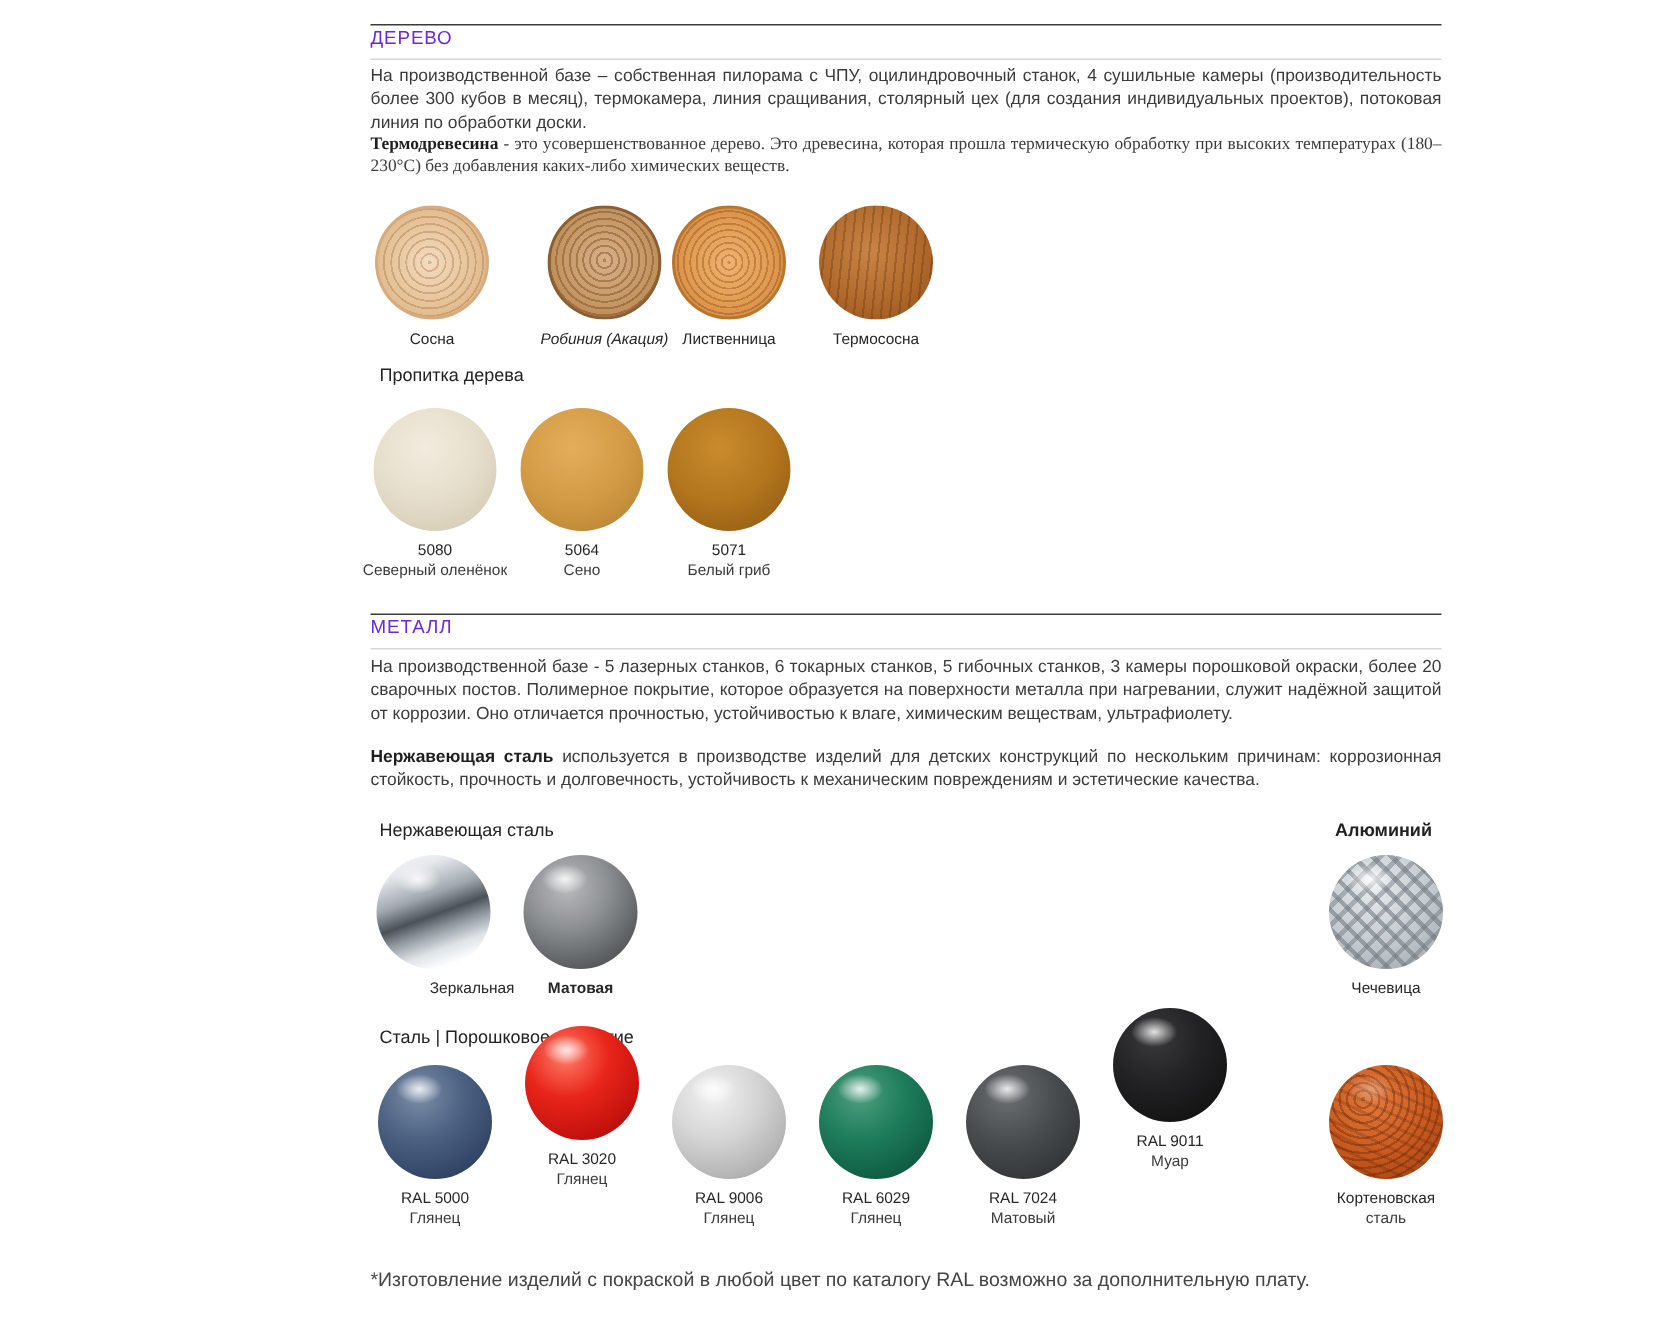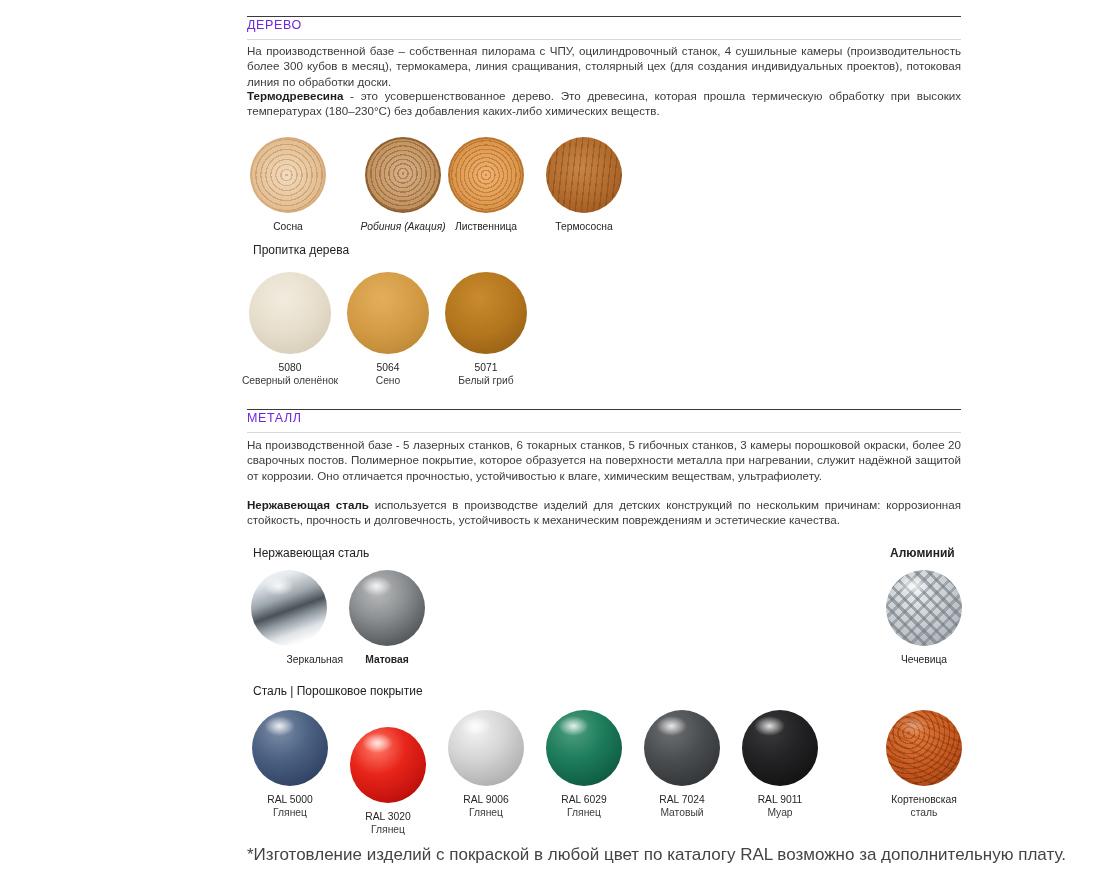--- a/index.html
+++ b/index.html
@@ -203,38 +203,38 @@
                                 rgba(255,170,110,0.0) 1.5px, rgba(255,170,110,0.0) 5px),
       repeating-linear-gradient(25deg, rgba(60,20,5,0.18) 0px, rgba(60,20,5,0.18) 2px,
                                 rgba(255,180,120,0.0) 2px, rgba(255,180,120,0.0) 7px),
       radial-gradient(circle at 40% 30%, #e2793a 0%, #c7581d 55%, #9b3f12 100%);
   }
   .p-corten::after { opacity: 0.35; }
 
   
   .footnote {
     position: absolute;
-    font-size: 17px;
+    font-size: 13px;
     color: #444;
   }
 </style>
 </head>
 <body>
 
 <div class="page">
 
   <div class="rule-top" style="left:247px; top:16px; width:714px;"></div>
   <div class="section-head" style="top:18px;">
     <div class="title">ДЕРЕВО</div>
   </div>
   <div class="rule-bottom" style="left:247px; top:39px; width:714px;"></div>
 
   <div class="para" style="left:247px; top:43px; width:714px;">На производственной базе – собственная пилорама с ЧПУ, оцилиндровочный станок, 4 сушильные камеры (производительность более 300 кубов в месяц), термокамера, линия сращивания, столярный цех (для создания индивидуальных проектов), потоковая линия по обработки доски.</div>
 
-  <div class="para" style="left:247px; top:88px; width:714px;">
+  <div class="para" style="left:247px; top:88px; width:714px;font-family:Liberation Serif, serif;">
     <b>Термодревесина</b><span> - это усовершенствованное дерево. Это древесина, которая прошла термическую обработку при высоких температурах (180–230°С) без добавления каких-либо химических веществ.</span>
   </div>
 
   <div class="swatch" style="left:234px; top:137px; width:108px;">
     <div class="disc w-sosna"></div>
     <div class="caption">Сосна</div>
   </div>
   <div class="swatch" style="left:332px; top:137px; width:142px;">
     <div class="disc w-robinia"></div>
     <div class="caption" style="width:142px;font-style:italic;">Робиния (Акация)</div>
@@ -303,21 +303,21 @@
 
   <div class="subhead" style="left:253px; top:684px;">Сталь | Порошковое покрытие</div>
 
   <div class="swatch" style="left:236px; top:710px; width:108px;">
     <div class="sphere p-5000"></div>
     <div class="caption">
       <span>RAL 5000</span>
       <span class="sub">Глянец</span>
     </div>
   </div>
-  <div class="swatch" style="left:334px; top:727px; width:108px;text-align:center;">
+  <div class="swatch" style="left:334px; top:684px; width:108px;text-align:center;">
     <div class="sphere p-3020"></div>
     <div class="caption">
       <span>RAL 3020</span>
       <span class="sub">Глянец</span>
     </div>
   </div>
   <div class="swatch" style="left:432px; top:710px; width:108px;">
     <div class="sphere p-9006"></div>
     <div class="caption">
       <span>RAL 9006</span>
@@ -331,21 +331,21 @@
       <span class="sub">Глянец</span>
     </div>
   </div>
   <div class="swatch" style="left:628px; top:710px; width:108px;">
     <div class="sphere p-7024"></div>
     <div class="caption">
       <span>RAL 7024</span>
       <span class="sub">Матовый</span>
     </div>
   </div>
-  <div class="swatch" style="left:726px; top:710px; width:108px;">
+  <div class="swatch" style="left:726px; top:672px; width:108px;">
     <div class="sphere p-9011"></div>
     <div class="caption">
       <span>RAL 9011</span>
       <span class="sub">Муар</span>
     </div>
   </div>
   <div class="swatch" style="left:870px; top:710px; width:108px;">
     <div class="sphere p-corten"></div>
     <div class="caption">
       <span>Кортеновская</span>

